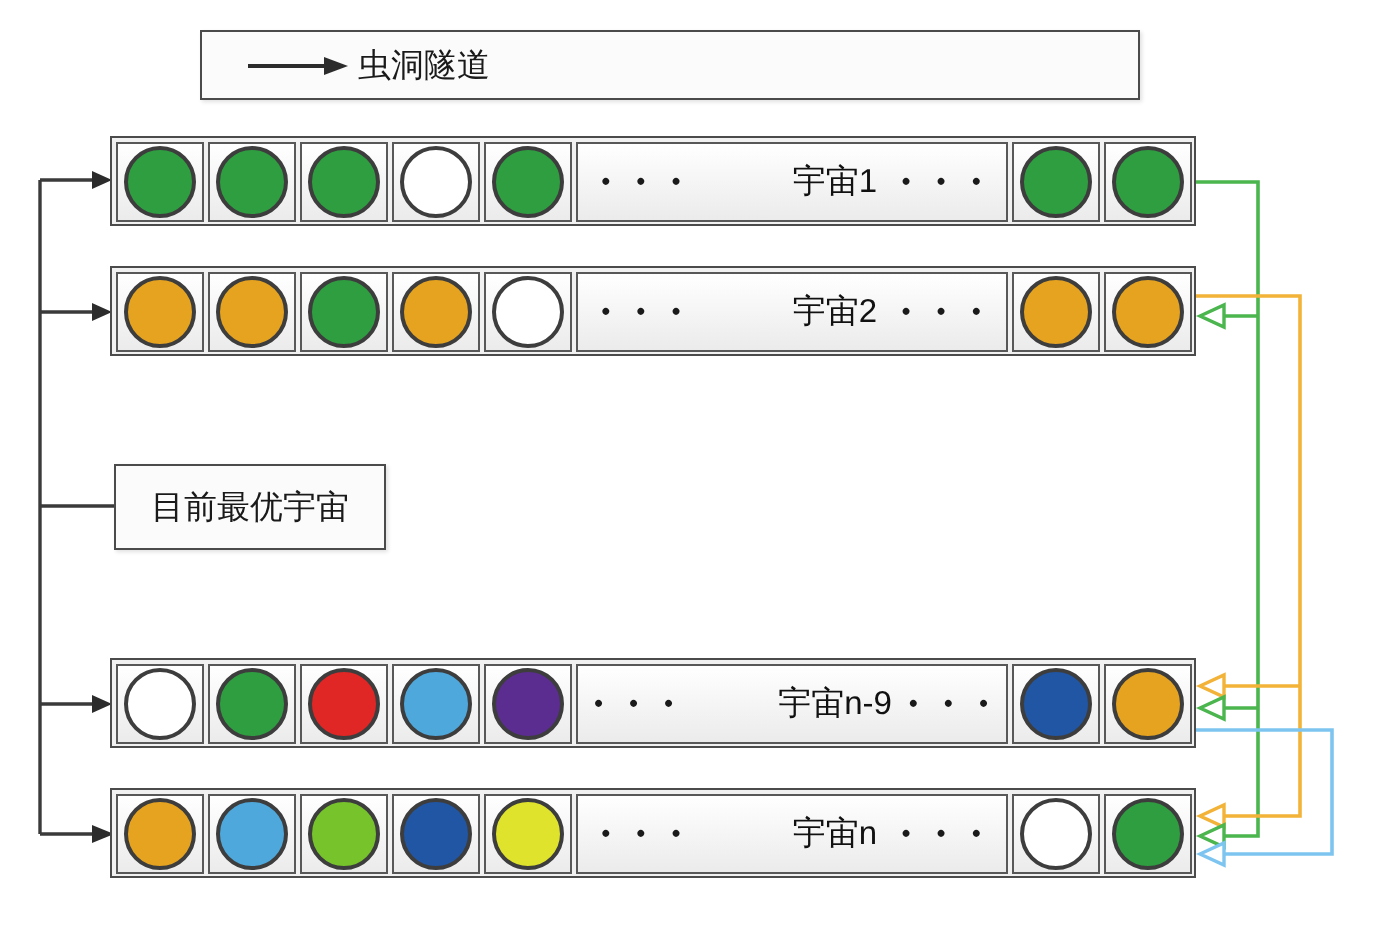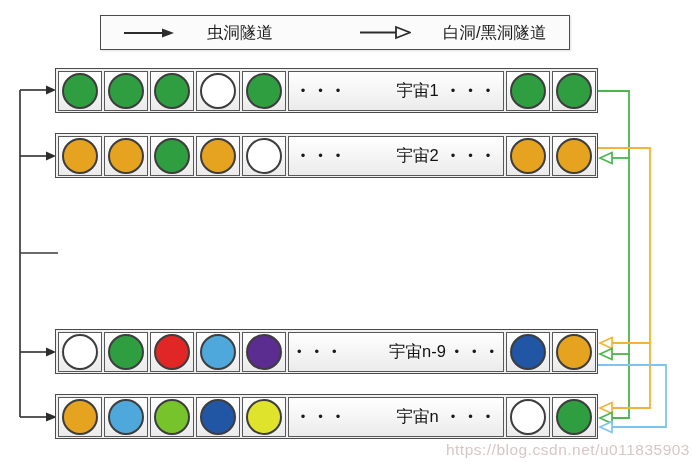--- a/index.html
+++ b/index.html
@@ -9,21 +9,21 @@
   }
   .overlay{position:absolute;left:0;top:0;width:692px;height:467px;pointer-events:none;}
 
   
   .legend{
     position:absolute;left:100px;top:15px;width:470px;height:35px;
     border:1.5px solid #4b4b4b;background:#fbfbfb;box-sizing:border-box;
     display:flex;align-items:center;padding-left:22px;
     box-shadow:1px 1px 2px rgba(0,0,0,0.12);
   }
-  .legend-label{font-size:16.5px;margin-left:32px;white-space:nowrap;}
+  .legend-label{font-size:16.5px;margin-left:4px;white-space:nowrap;}
   .legend-group2{margin-left:86px;display:flex;align-items:center;}
 
   
   .universe-row{
     position:absolute;left:55px;width:543px;height:45px;box-sizing:border-box;
     border:1.6px solid #4b4b4b;background:#f1f1f1;
     display:flex;gap:2px;padding:1.5px;
   }
   .row-1{top:68px;} .row-2{top:133px;} .row-3{top:329px;} .row-4{top:394px;}
   .cell{
@@ -100,27 +100,20 @@
       <polygon points="600,427 612,421.5 612,432.5" stroke="#7dc5f0" fill="#ffffff"></polygon>
     </g>
   </svg>
 
   <div class="legend">
     <svg width="52" height="16">
       <line x1="1" y1="8" x2="39" y2="8" stroke-width="2" fill="none" stroke="#2c2c2c"></line>
       <polygon points="51,8 39,3.5 39,12.5" fill="#2c2c2c"></polygon>
     </svg>
     <span class="legend-label">虫洞隧道</span>
-    <div class="legend-group2">
-      <svg width="52" height="17">
-        <line x1="1" y1="8.5" x2="37" y2="8.5" stroke-width="2" fill="none" stroke="#2c2c2c"></line>
-        <polygon points="51,8.5 37,3 37,14" stroke-width="1.8" stroke="#2c2c2c" fill="#ffffff"></polygon>
-      </svg>
-      <span class="legend-label">白洞/黑洞隧道</span>
-    </div>
   </div>
 
   <div class="universe-row row-1">
     <div style="display:contents"><div class="cell circle-cell">
           <div class="circle" style="background: rgb(47, 158, 65);"></div>
         </div><div class="cell circle-cell">
           <div class="circle" style="background: rgb(47, 158, 65);"></div>
         </div><div class="cell circle-cell">
           <div class="circle" style="background: rgb(47, 158, 65);"></div>
         </div><div class="cell circle-cell">
@@ -205,16 +198,18 @@
       <span class="universe-label">宇宙n</span>
       <span class="dots">•••</span>
     </div>
     <div style="display:contents"><div class="cell circle-cell">
           <div class="circle" style="background: rgb(255, 255, 255);"></div>
         </div><div class="cell circle-cell">
           <div class="circle" style="background: rgb(47, 158, 65);"></div>
         </div></div>
   </div>
 
-
-  <div class="watermark">https://blog.csdn.net/u011835903</div>
+  <div class="best-box">
+    <span>目前最优宇宙</span>
+  </div>
+
 
 </div>
 
 </body></html>

